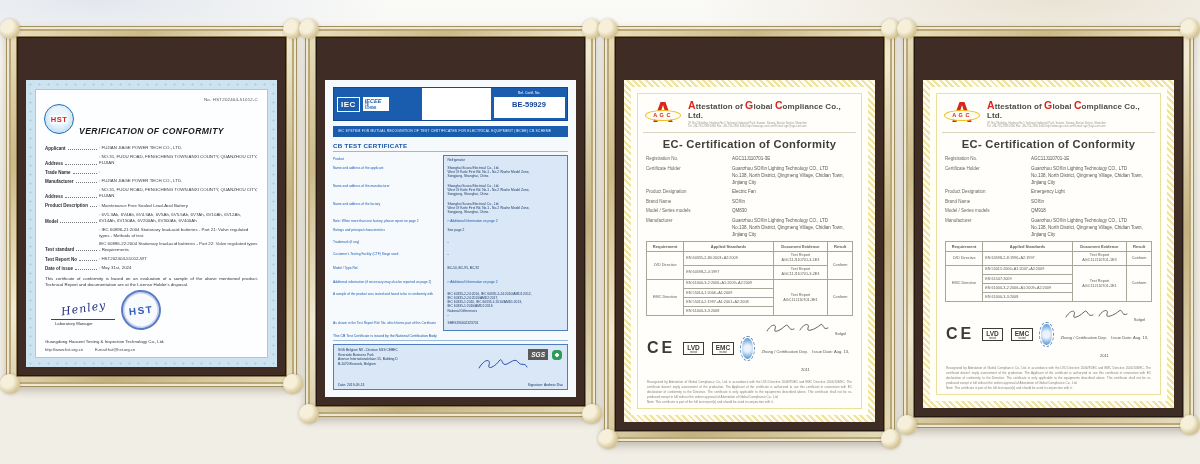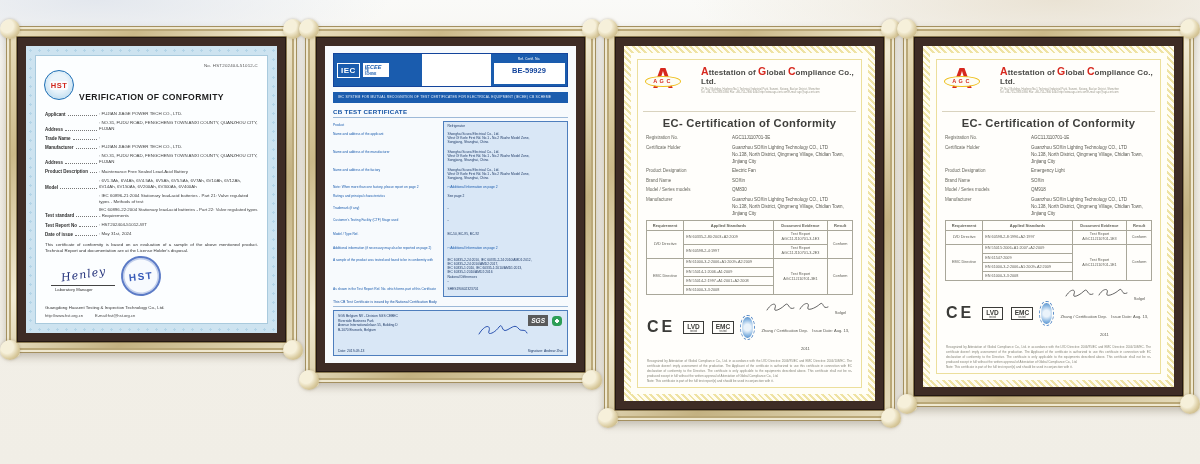--- a/index.html
+++ b/index.html
@@ -21,34 +21,34 @@
     box-shadow: inset 0 0 0 1px #a4905f, inset 0 0 0 3px #efe8d0, inset 0 0 0 5px #baa878, 0 4px 8px rgba(60,45,20,.25);
     padding:11px;
   }
   .mat { background:#3e2c25; box-shadow: inset 0 0 0 1px #241812, 0 0 0 1px #8d7c54; padding:9px; }
   .orn { position:absolute; width:20px; height:20px; border-radius:50%;
     background: radial-gradient(circle at 35% 35%, #f6f0da 0 35%, #d8c99c 65%, #b8a574 100%);
     box-shadow: 6px 3px 0 -6px #e6dcba, 0 0 3px rgba(120,100,60,.4); z-index:2; }
   .orn.tl { top:-7px; left:-6px; } .orn.tr { top:-7px; right:-6px; }
   .orn.bl { bottom:-7px; left:-6px; } .orn.br { bottom:-7px; right:-6px; }
 
-  .paper { height:352px; overflow:hidden; position:relative; }
+  .paper { height:352px; overflow:hidden; position:relative;margin-top:34px; }
 
   
   .p1 { background:#cde3f0; padding:9px; height:100%;
     background-image: radial-gradient(circle 2.2px at 4.5px 4.5px, #b3d4e7 55%, transparent 62%);
     background-size: 9px 9px; }
   .p1in { background:#fcfeff; border:1px solid #a9cadd; height:100%; padding:7px 9px 5px; position:relative; }
   .c1-no { text-align:right; font-size:4.4px; color:#555; letter-spacing:.2px; }
   .hst-logo { position:absolute; top:14px; left:8px; width:30px; height:30px; border-radius:50%;
     border:1.5px solid #1f6fb5; background: radial-gradient(circle at 50% 42%, #eaf4fb 40%, #badaee 85%, #8fc0dd);
     display:flex; align-items:center; justify-content:center; }
   .hst-logo span { color:#d0271d; font-weight:bold; font-size:7.5px; letter-spacing:.5px;
     background:rgba(255,255,255,.75); padding:0 1px; border-radius:2px; }
-  .c1-title { text-align:center; font-weight:bold; font-size:8.6px; color:#1c1c1c; letter-spacing:.4px; margin-top:24px; }
+  .c1-title { text-align:center; font-weight:bold; font-size:8.6px; color:#1c1c1c; letter-spacing:.4px; margin-top:24px;font-style:italic; }
   .c1-fields { margin-top:9px; }
   .c1-row { display:flex; margin-bottom:3.2px; }
   .c1-lab { flex:0 0 54px; display:flex; font-weight:bold; font-size:4.5px; color:#2e2e2e; align-items:flex-end; }
   .c1-lab .dots { flex:1; border-bottom:1px dotted #777; margin:0 2px 1px 2px; min-width:4px; }
   .c1-val { flex:1; font-size:4.4px; color:#3c3c3c; line-height:1.35; }
   .c1-val::before { content:": "; }
   .c1-val .v2 { display:block; margin-top:2px; }
   .c1-statement { font-size:4.4px; color:#333; line-height:1.4; text-align:justify; margin-top:5px; }
   .c1-sig { position:relative; height:46px; margin-top:2px; }
   .sig-script1 { position:absolute; left:16px; top:12px; font-family:"DejaVu Serif", serif; font-style:italic;
@@ -93,21 +93,21 @@
   .cebec-icon { width:10px; height:10px; border-radius:3px; background:radial-gradient(circle,#fff 28%, #2e9e57 32%); border:1px solid #2e9e57; }
   .cb-sign-svg { position:absolute; right:38px; top:10px; }
   .cb-foot-row { position:absolute; bottom:2px; left:4px; right:4px; display:flex; justify-content:space-between;
     font-size:3.4px; color:#1f3a66; }
 
   
   .p34 { background:#fffef7; height:100%; padding:6px;
     border:7px solid transparent;
     border-image: repeating-linear-gradient(45deg, #efe3a4 0 2px, #fffdf2 2px 4.5px) 7; }
   .p34in { border:1px solid #ecdf9c; height:100%; padding:4px 5px; background:#fffefb; }
-  .agc-head { display:flex; gap:20px; align-items:flex-start; padding:1px 2px 16px; border-bottom:1px solid #d9d3bf; }
+  .agc-head { display:flex; gap:7px; align-items:flex-start; padding:1px 2px 3px; border-bottom:1px solid #d9d3bf; }
   .agc-logo { position:relative; width:36px; height:30px; flex:0 0 36px; }
   .agc-a { font-size:29px; line-height:27px; font-weight:900; color:#d7281e; display:block; text-align:center; }
   .agc-badge { position:absolute; top:11px; left:0; width:36px; height:11px; border-radius:50%;
     background:#fdfdf4; border:1px solid #eebf1c; color:#d7281e; font-size:5.5px; font-weight:bold;
     text-align:center; line-height:9.5px; letter-spacing:2.5px; }
   .agc-titleblk { flex:1; }
   .agc-title { font-size:8px; font-weight:bold; color:#4c4c49; letter-spacing:.1px; }
   .agc-title .red { color:#d7281e; font-size:10.5px; }
   .agc-addr { font-size:2.65px; color:#9b998d; line-height:1.45; margin-top:1.5px; }
   .agc-sub { text-align:center; font-size:11.2px; font-weight:bold; color:#3e3e3b; margin:5px 0 6px; letter-spacing:.3px; }

